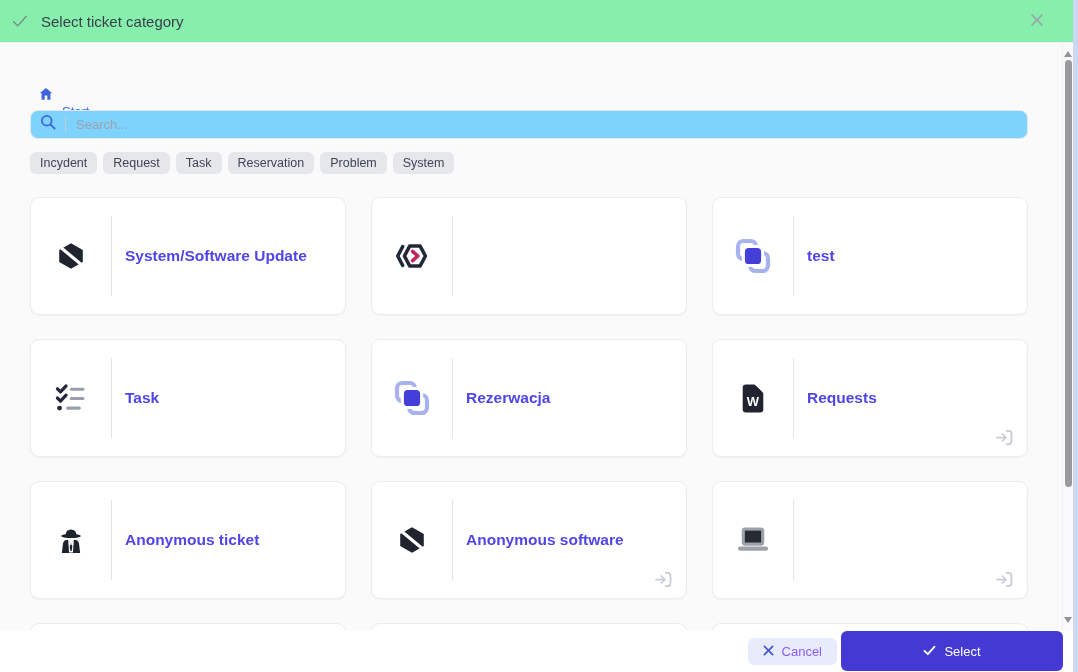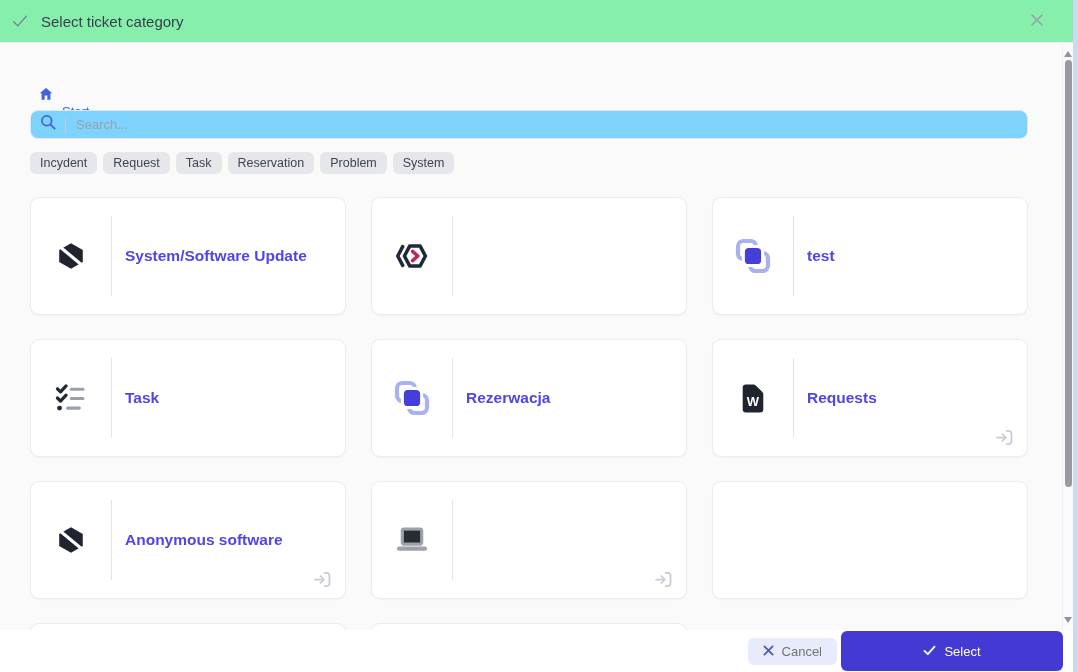--- a/index.html
+++ b/index.html
@@ -63,21 +63,21 @@
   }
   .enter-badge { position:absolute; right:12px; bottom:8px; width:21px; height:21px; }
   
   .dlg-footer {
     position:absolute; bottom:0; left:0; width:1073px; height:42px; background:#FFFFFF;
     display:flex; align-items:center; justify-content:flex-end; gap:4px; padding-right:10px; z-index:5;
   }
   .btn { border:none; border-radius:6px; font-size:13px; cursor:pointer;
     display:flex; align-items:center; justify-content:center; gap:8px;
     font-family:"Liberation Sans", sans-serif; }
-  .btn-cancel { height:27px; padding:0 15px; background:#E8EBFB; color:#737373; }
+  .btn-cancel { height:27px; padding:0 15px; background:#E8EBFB; color:#8b5cf6; }
   .btn-select { height:40px; width:222px; background:var(--primary,#4439D2); color:#FFFFFF; }
   
   .scrollbar { position:absolute; top:44px; right:5px; width:11px; height:586px;
     background:#FAFAFC; border-left:1px solid #F0F0F4; z-index:6; }
   .sb-arrow { position:absolute; left:1px; width:0; height:0; border-left:4.5px solid transparent; border-right:4.5px solid transparent; }
   .sb-up   { top:7px;    border-bottom:6px solid #8F939B; }
   .sb-down { bottom:7px; border-top:6px solid #8F939B; }
   .sb-thumb { position:absolute; top:16px; left:1.5px; width:7px; height:427px; background:#9A9A9E; border-radius:4px; }
   
   .page-edge { position:absolute; top:0; right:0; width:5px; height:672px; background:#CBD9F3; z-index:10; }
@@ -201,20 +201,33 @@
         <div class="card-divider"></div>
         <div class="card-label">Requests</div>
         <span class="enter-badge"><svg width="21" height="21" viewBox="0 0 24 24" fill="none">
             <path d="M3.5 12 H13" stroke="#C7CBD6" stroke-width="2" stroke-linecap="round"></path>
             <path d="M9.5 8 L13.5 12 L9.5 16" stroke="#C7CBD6" stroke-width="2" stroke-linecap="round" stroke-linejoin="round" fill="none"></path>
             <path d="M14.5 4.5 H16.5 Q20 4.5 20 8 V16 Q20 19.5 16.5 19.5 H14.5" stroke="#C7CBD6" stroke-width="2" stroke-linecap="round" fill="none"></path>
           </svg></span>
       </div>
       <div class="card">
         <div class="card-icon-box">
+          <svg width="28" height="30" viewBox="0 0 26 26">
+            <path d="M8 9 Q8 3.2 13 3.2 Q18 3.2 18 9 Z" fill="#1E242E"></path>
+            <ellipse cx="13" cy="9.2" rx="9.2" ry="2" fill="#1E242E"></ellipse>
+            <path d="M4.5 25 L5.6 16 Q6.5 12.8 10 12.8 L13 16.4 L16 12.8 Q19.5 12.8 20.4 16 L21.5 25 Z" fill="#1E242E"></path>
+            <path d="M10.4 13.2 L13 16.4 L15.6 13.2 L14.8 24.6 L11.2 24.6 Z" fill="#FFFFFF"></path>
+            <path d="M13 16.8 L14.3 18.5 L13.6 23.2 L12.4 23.2 L11.7 18.5 Z" fill="#1E242E"></path>
+          </svg>
+        </div>
+        <div class="card-divider"></div>
+        <div class="card-label">Anonymous ticket</div>
+      </div>
+      <div class="card">
+        <div class="card-icon-box">
           <svg width="30" height="30" viewBox="0 0 28 28">
             <polygon points="14,2 25,8.5 25,19.5 14,26 3,19.5 3,8.5" fill="#20242F"></polygon>
             <line x1="5" y1="6.5" x2="23" y2="21.5" stroke="#FFFFFF" stroke-width="3"></line>
           </svg>
         </div>
         <div class="card-divider"></div>
         <div class="card-label">Anonymous software</div>
         <span class="enter-badge"><svg width="21" height="21" viewBox="0 0 24 24" fill="none">
             <path d="M3.5 12 H13" stroke="#C7CBD6" stroke-width="2" stroke-linecap="round"></path>
             <path d="M9.5 8 L13.5 12 L9.5 16" stroke="#C7CBD6" stroke-width="2" stroke-linecap="round" stroke-linejoin="round" fill="none"></path>

